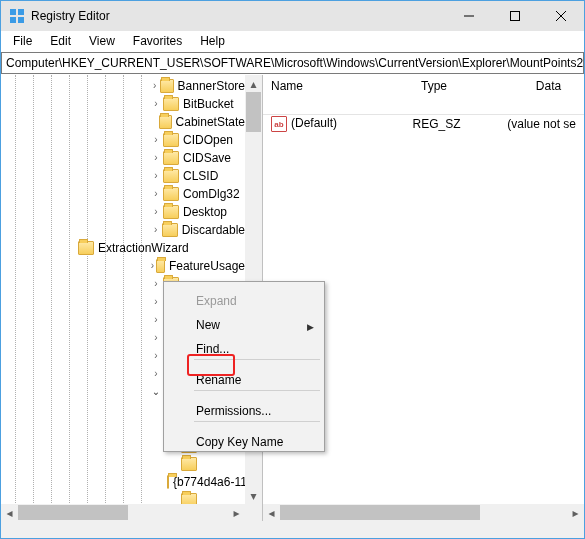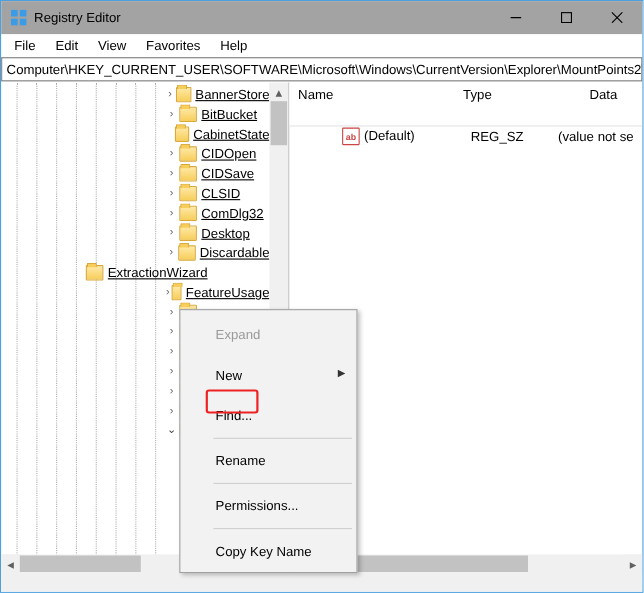--- a/index.html
+++ b/index.html
@@ -1,18 +1,18 @@
 <!DOCTYPE html>
 <html><head>
 <meta charset="utf-8">
 <style>
 * { box-sizing: border-box; margin: 0; padding: 0; font-family: "Segoe UI", Tahoma, sans-serif; font-size: 12px; }
 body { background: #fff; width: 585px; height: 539px; border: 1px solid #4ca0e0; overflow: hidden; position: relative; }
 
-.titlebar { height: 30px; background: #a3a3a3; display: flex; align-items: center; padding-left: 8px; }
+.titlebar { height: 30px; background: #e5e5e5; display: flex; align-items: center; padding-left: 8px; }
 .titlebar .appicon { width: 16px; height: 16px; margin-right: 6px; display: inline-block; }
 .titlebar .title { flex: 1; font-size: 12px; }
 .winbtns { display: flex; height: 100%; }
 .winbtn { width: 46px; display: flex; align-items: center; justify-content: center; }
 .winbtn svg { width: 10px; height: 10px; }
 
 .menubar { height: 20px; display: flex; align-items: center; padding: 0 4px; gap: 2px; }
 .menubar span { padding: 2px 8px; }
 
 .addrbar { height: 22px; border: 1px solid #7a7a7a; margin: 1px 0; display: flex; align-items: center; padding: 0 4px; white-space: nowrap; overflow: hidden; font-size: 12px; }
@@ -30,33 +30,33 @@
 .hscroll .thumb { height: 15px; margin: 1px 0; background: #c2c2c2; }
 .vscroll .track, .hscroll .track { flex: 1; position: relative; }
 .scrollCorner { position: absolute; right: 0; bottom: 0; width: 17px; height: 17px; background: #f0f0f0; }
 
 .tree { position: absolute; left: 0; top: 0; right: 17px; bottom: 17px; overflow: hidden; padding-top: 2px; }
 .item { height: 18px; display: flex; align-items: center; white-space: nowrap; }
 .twist { width: 14px; text-align: center; color: #666; font-size: 10px; line-height: 1; }
 .twist.down { color: #404040; }
 .folder { width: 16px; height: 14px; margin-right: 4px; background: linear-gradient(#ffe9a6,#f7ce5b); border: 1px solid #d9a93a; border-radius: 1px; position: relative; }
 .folder::before { content: ""; position: absolute; top: -3px; left: 0; width: 7px; height: 3px; background: #f7ce5b; border: 1px solid #d9a93a; border-bottom: none; border-radius: 1px 1px 0 0; }
-.itemlabel { font-size: 12px; text-decoration: underline; }
+.itemlabel { font-size: 12px; }
 .treeGuides { position: absolute; left: 0; top: 0; bottom: 0; }
 .guide { position: absolute; top: 0; bottom: 0; border-left: 1px dotted #b0b0b0; }
 
 .listhdr { height: 40px; display: flex; border-bottom: 1px solid #e4e4e4; background: #fff; }
 .listhdr .col { padding: 4px 8px; font-size: 12px; color: #000; }
 .colName { width: 150px; } .colType { width: 100px; } .colData { flex: 1; text-align: center; }
-.listrow { display: flex; height: 18px; align-items: center; margin-left: 40px; }
+.listrow { display: flex; height: 18px; align-items: center; }
 .listrow .col { padding: 0 8px; font-size: 12px; white-space: nowrap; }
 .szicon { width: 16px; height: 16px; margin-right: 4px; border: 1px solid #c44; background: #fff; display: inline-flex; align-items: center; justify-content: center; font-size: 8px; color: #c44; font-weight: bold; border-radius: 1px; vertical-align: middle; }
 
 .ctxmenu { position: absolute; left: 162px; top: 280px; width: 162px; background: #f2f2f2; border: 1px solid #a0a0a0; box-shadow: 2px 2px 4px rgba(0,0,0,.25); padding: 2px; }
-.ctxitem { height: 24px; display: flex; align-items: flex-start; padding: 0 24px 0 30px; position: relative; margin-top: 13px; }
+.ctxitem { height: 24px; display: flex; align-items: flex-end; padding: 0 24px 0 30px; position: relative; }
 .ctxitem .sub { position: absolute; right: 8px; font-size: 9px; color: #333; }
 .ctxitem.disabled { color: #9a9a9a; }
 .ctxsep { height: 1px; background: #d0d0d0; margin: 3px 2px 3px 28px; }
 .highlightBox { position: absolute; border: 2.5px solid #e22; border-radius: 3px; left: 186px; top: 353px; width: 48px; height: 22px; }
 
 .statusbar { height: 18px; background: #f0f0f0; }
 </style>
 </head>
 <body>
 

